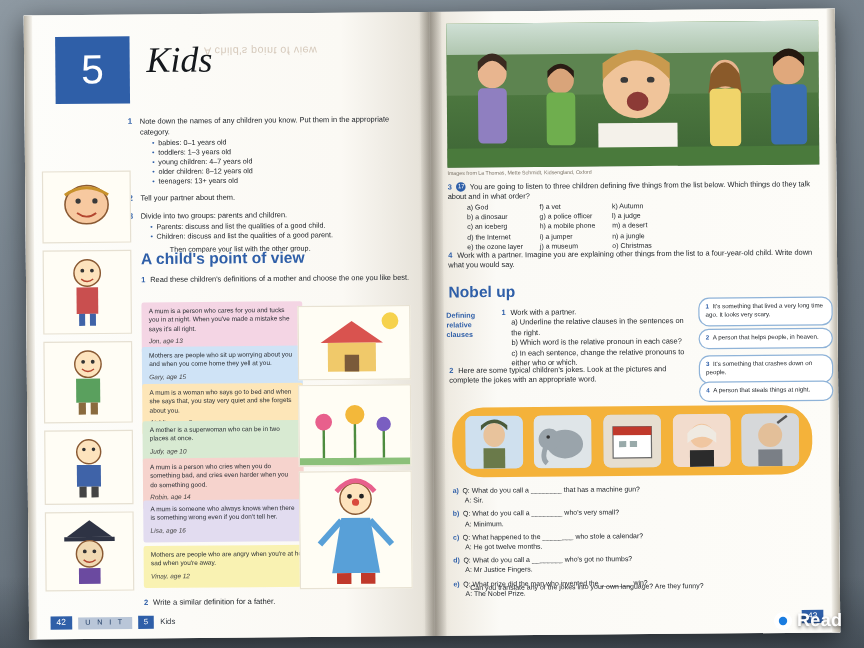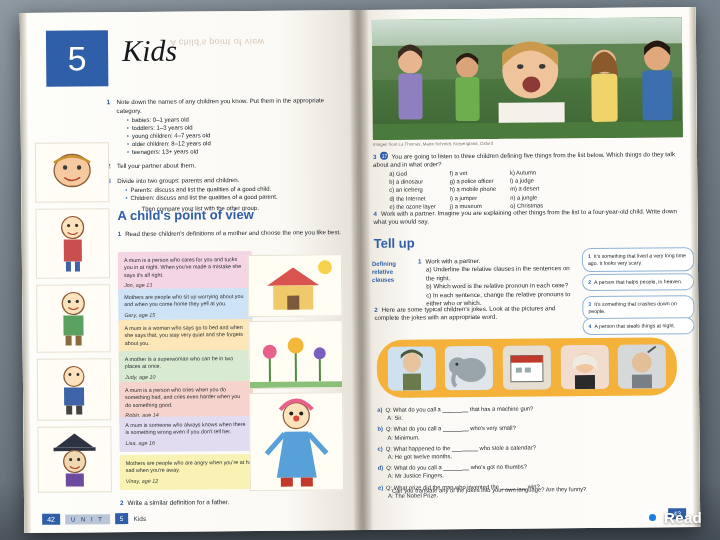--- a/index.html
+++ b/index.html
@@ -434,21 +434,21 @@
         <div>m) a desert</div>
         <div>n) a jungle</div>
         <div>o) Christmas</div>
       </div>
     </div>
 
     <div class="r4">
       <span class="num">4</span><span>Work with a partner. Imagine you are explaining other things from the list to a four-year-old child. Write down what you would say.</span>
     </div>
 
-    <div class="closeup">Tell up</div>
+    <div class="closeup">Nobel up</div>
     <div class="sidelabel">Defining relative clauses</div>
 
     <div class="r1b">
       <span class="num">1</span><span>Work with a partner.</span>
       <div class="lista">a) Underline the relative clauses in the sentences on the right.</div>
       <div class="lista">b) Which word is the relative pronoun in each case?</div>
       <div class="lista">c) In each sentence, change the relative pronouns to either who or which.</div>
     </div>
 
     <div class="bub b1">

